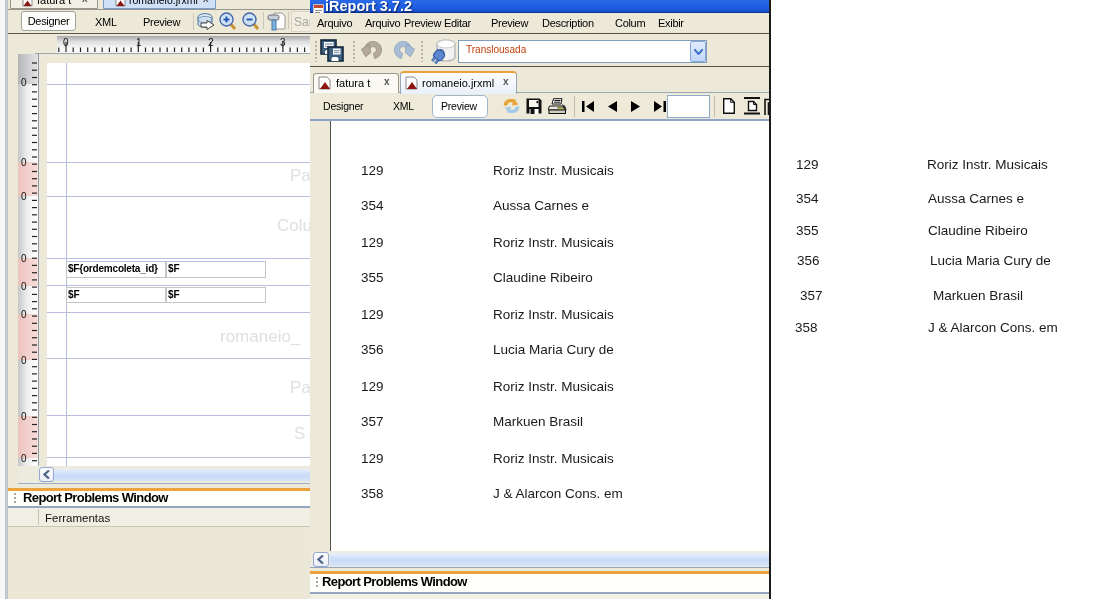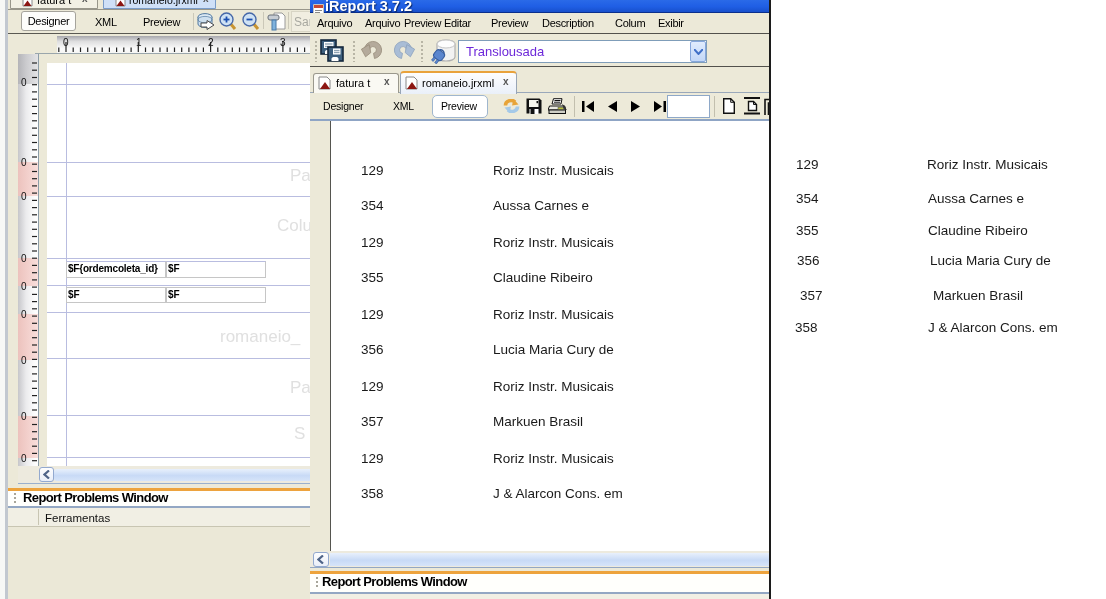--- a/index.html
+++ b/index.html
@@ -312,21 +312,21 @@
     <ellipse cx="18" cy="6" rx="9" ry="4" fill="#fdfdfd" stroke="#c4c4c4"></ellipse>
     <g transform="rotate(38 10 17)">
       <rect x="6" y="12" width="10" height="9" rx="3" fill="#5b86ce" stroke="#355c9e"></rect>
       <rect x="8" y="21" width="2.2" height="4" fill="#5b86ce" stroke="#355c9e" stroke-width="0.6"></rect>
       <rect x="12" y="21" width="2.2" height="4" fill="#5b86ce" stroke="#355c9e" stroke-width="0.6"></rect>
       <path d="M8,12 q3,-3 6,0" fill="none" stroke="#355c9e" stroke-width="1.4"></path>
     </g>
   </svg></div>
 
   <div class="a" style="left:148px;top:40px;width:249px;height:23px;background:#fff;border:1px solid #7f9db9"></div>
-  <div class="a" style="left:156px;top:44px;font-size:13px;color:#6d28d9">Translousada</div>
+  <div class="a" style="left:156px;top:44px;font-size:10px;color:#c2410c">Translousada</div>
   <div class="a" style="left:380px;top:41px;width:16px;height:21px;background:linear-gradient(180deg,#e0ecfd,#c2d7f7);border:1px solid #86a7dc;border-radius:2px"></div>
   <svg class="a" style="left:384px;top:49px" width="9" height="6">
         <path d="M0,0 L4.5,5 L9,0" fill="none" stroke="#4070c8" stroke-width="2"></path>
       </svg>
 
   <div class="a" style="left:0;top:67px;width:462px;height:26px;background:#ece9d8"></div>
   <div class="a" style="left:0;top:92px;width:462px;height:1px;background:#9aa8ba"></div>
 
   <div class="a" style="left:3px;top:73px;width:86px;height:20px;background:#faf9f3;border:1px solid #9a988c;border-bottom:none;border-radius:3px 3px 0 0"></div>
   <div class="a" style="left:8px;top:76px;width:13px;height:14px"><svg width="13" height="14">

